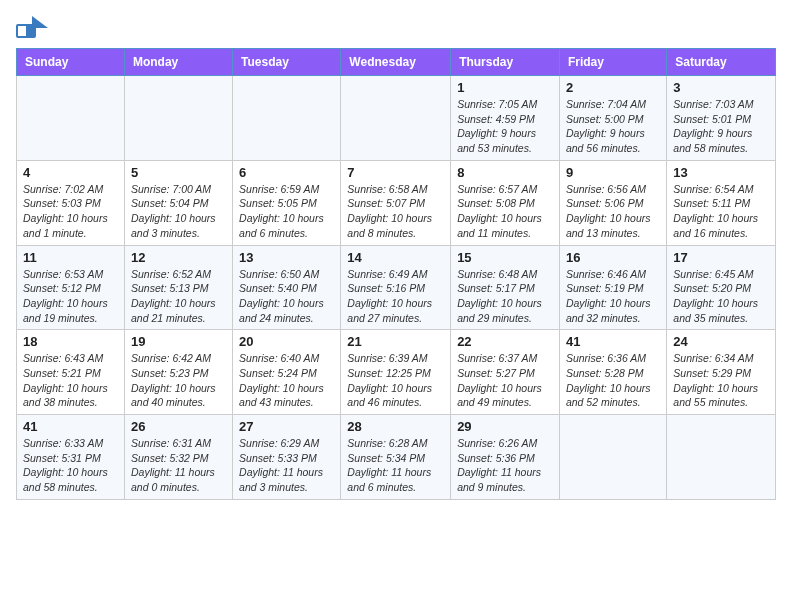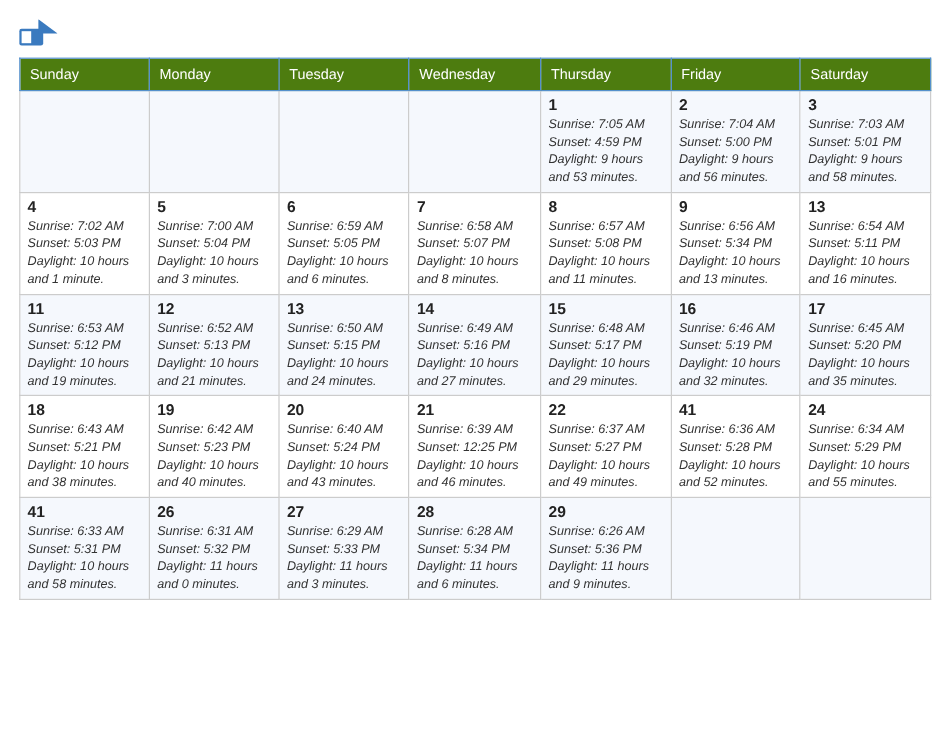--- a/index.html
+++ b/index.html
@@ -49,25 +49,25 @@
     .location {
       font-size: 16px;
       color: #444;
     }
     table {
       width: 100%;
       border-collapse: collapse;
       font-size: 11px;
     }
     thead tr th {
-      background: #4d7c0f;
+      background: #8b5cf6;
       color: #fff;
       padding: 6px 8px;
       font-size: 12px;
-      font-weight: normal;
+      font-weight: bold;
       border: 1px solid #5591cc;
       text-align: left;
     }
     tbody tr td {
       border: 1px solid #ccc;
       vertical-align: top;
       padding: 4px 6px;
       width: 112px;
       min-height: 80px;
       background: #fff;
@@ -181,21 +181,21 @@
         </td>
         <td>
           <div class="day-number">8</div>
           <div class="day-info">Sunrise: 6:57 AM
 Sunset: 5:08 PM
 Daylight: 10 hours and 11 minutes.</div>
         </td>
         <td>
           <div class="day-number">9</div>
           <div class="day-info">Sunrise: 6:56 AM
-Sunset: 5:34 PM
+Sunset: 5:06 PM
 Daylight: 10 hours and 13 minutes.</div>
         </td>
         <td>
           <div class="day-number">13</div>
           <div class="day-info">Sunrise: 6:54 AM
 Sunset: 5:11 PM
 Daylight: 10 hours and 16 minutes.</div>
         </td>
       </tr>
       <tr>
@@ -207,21 +207,21 @@
         </td>
         <td>
           <div class="day-number">12</div>
           <div class="day-info">Sunrise: 6:52 AM
 Sunset: 5:13 PM
 Daylight: 10 hours and 21 minutes.</div>
         </td>
         <td>
           <div class="day-number">13</div>
           <div class="day-info">Sunrise: 6:50 AM
-Sunset: 5:15 PM
+Sunset: 5:40 PM
 Daylight: 10 hours and 24 minutes.</div>
         </td>
         <td>
           <div class="day-number">14</div>
           <div class="day-info">Sunrise: 6:49 AM
 Sunset: 5:16 PM
 Daylight: 10 hours and 27 minutes.</div>
         </td>
         <td>
           <div class="day-number">15</div>

